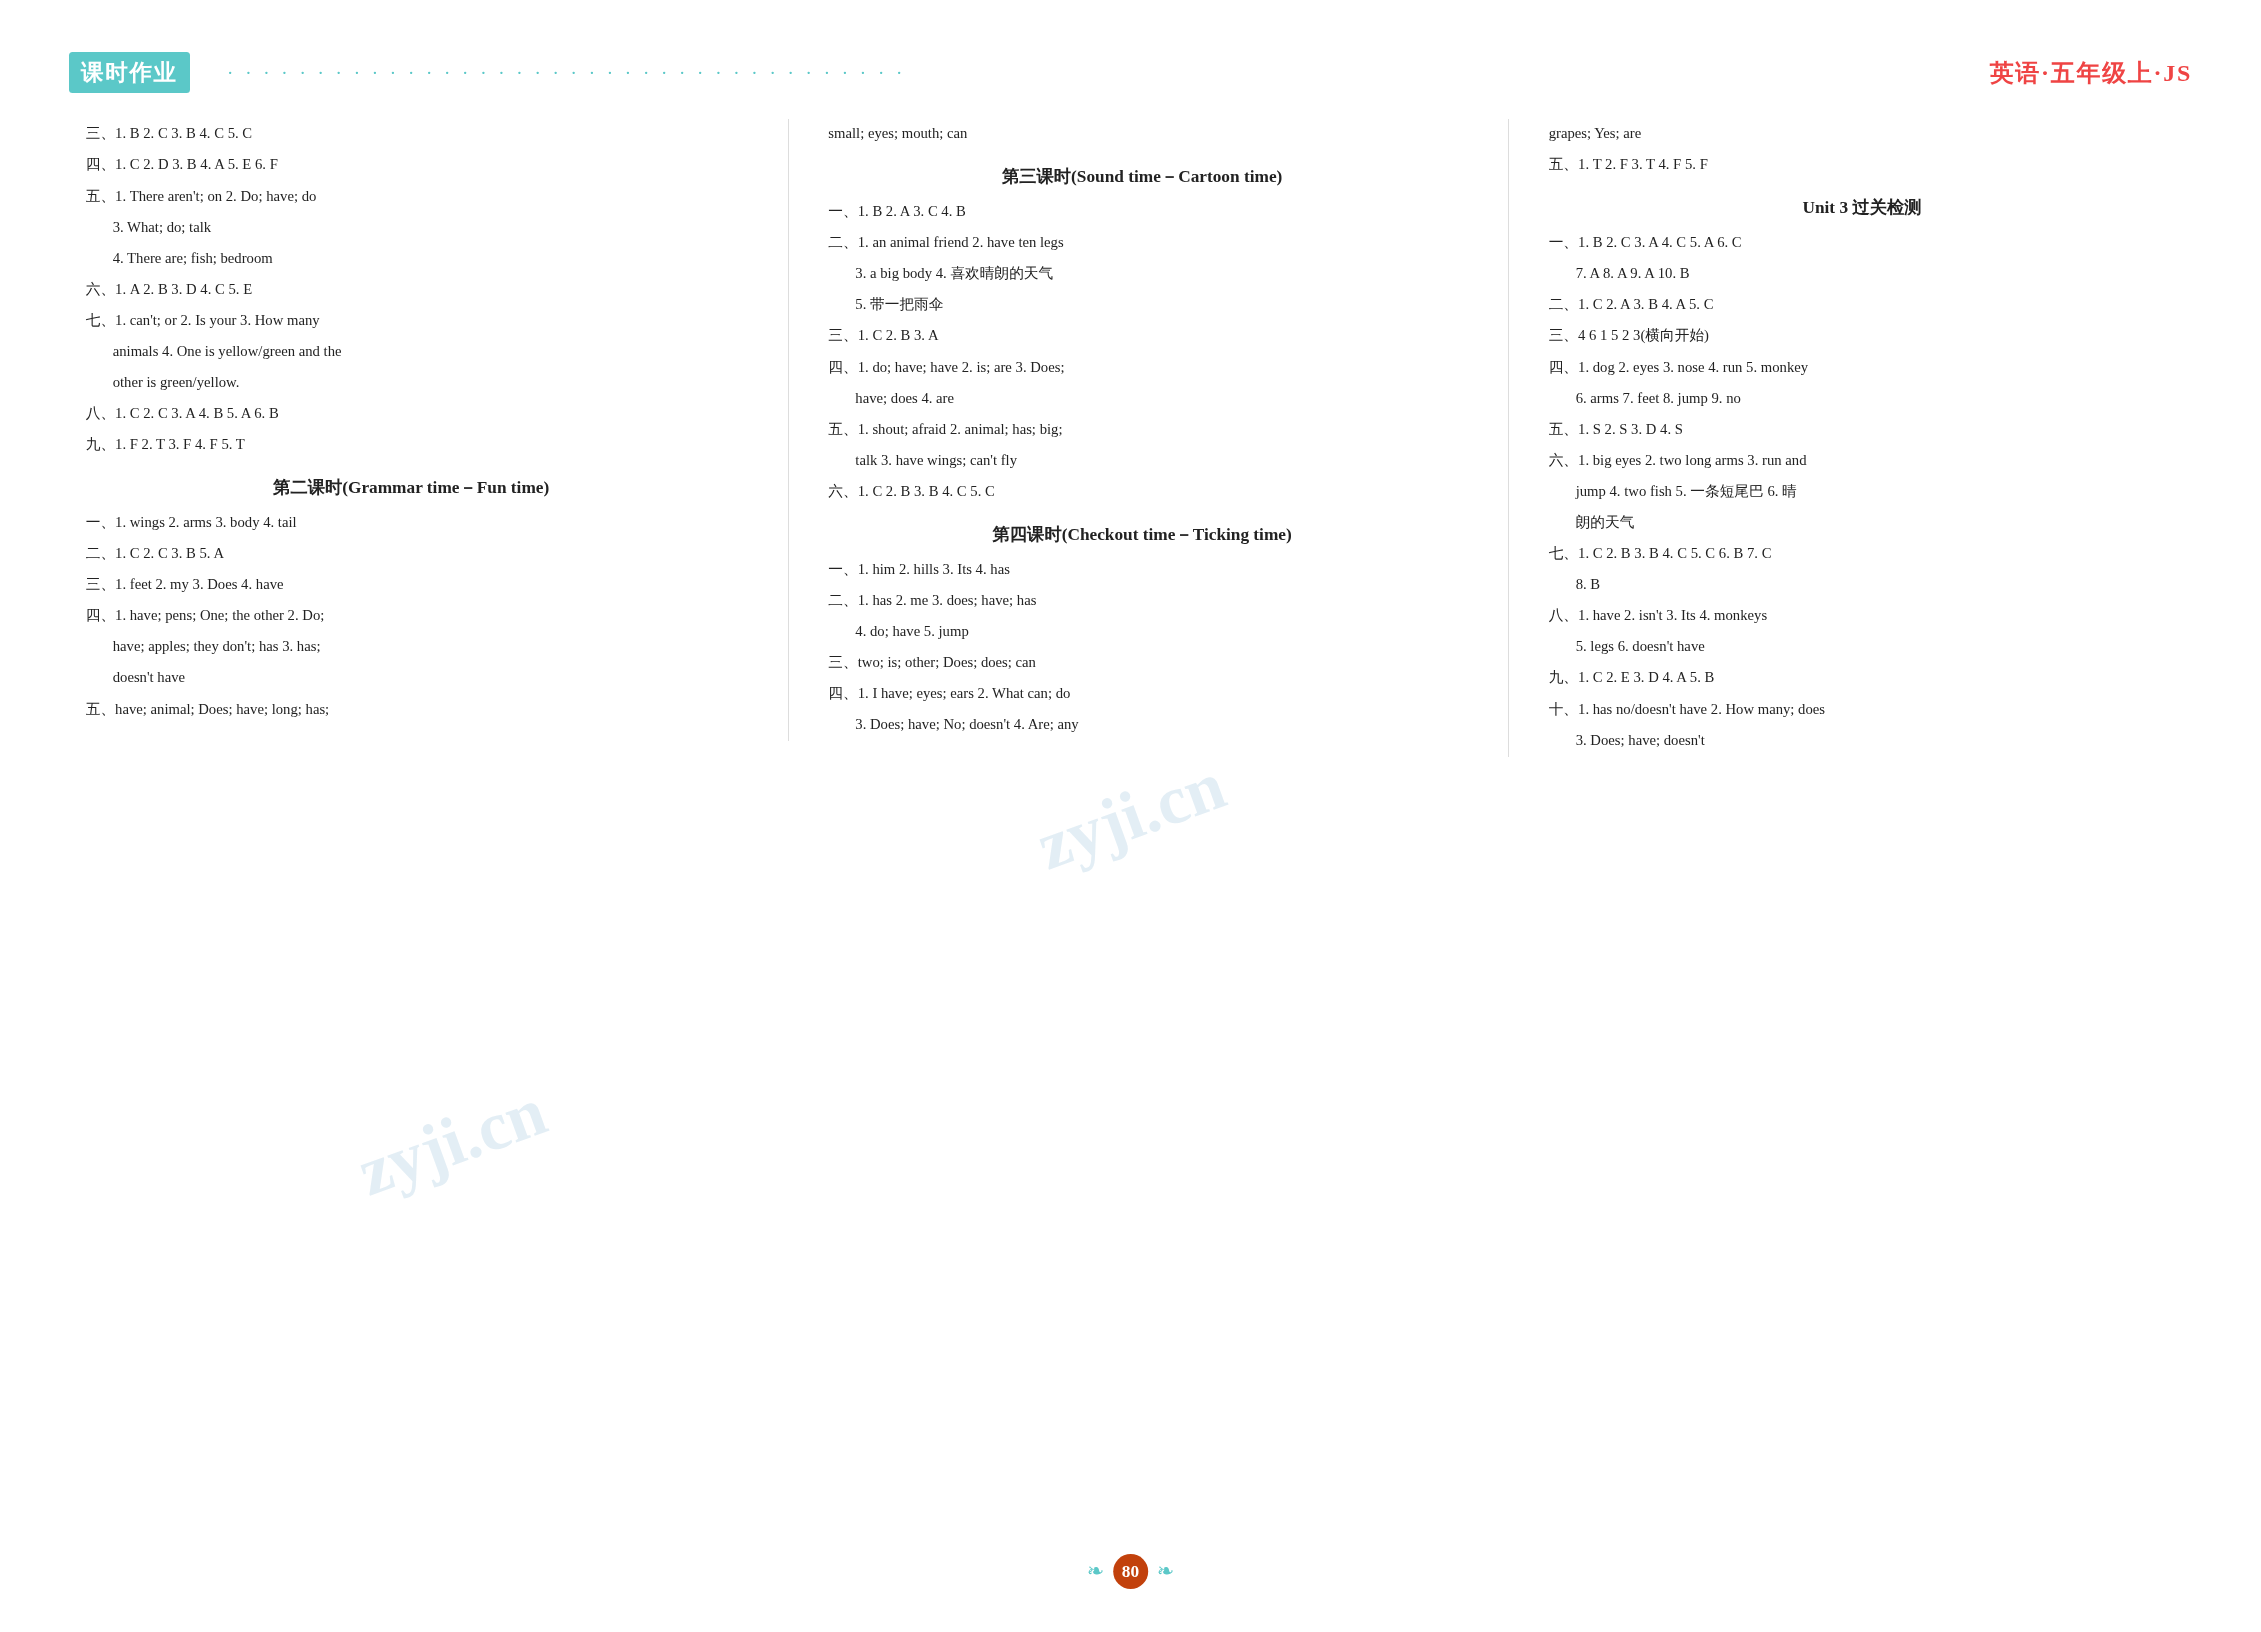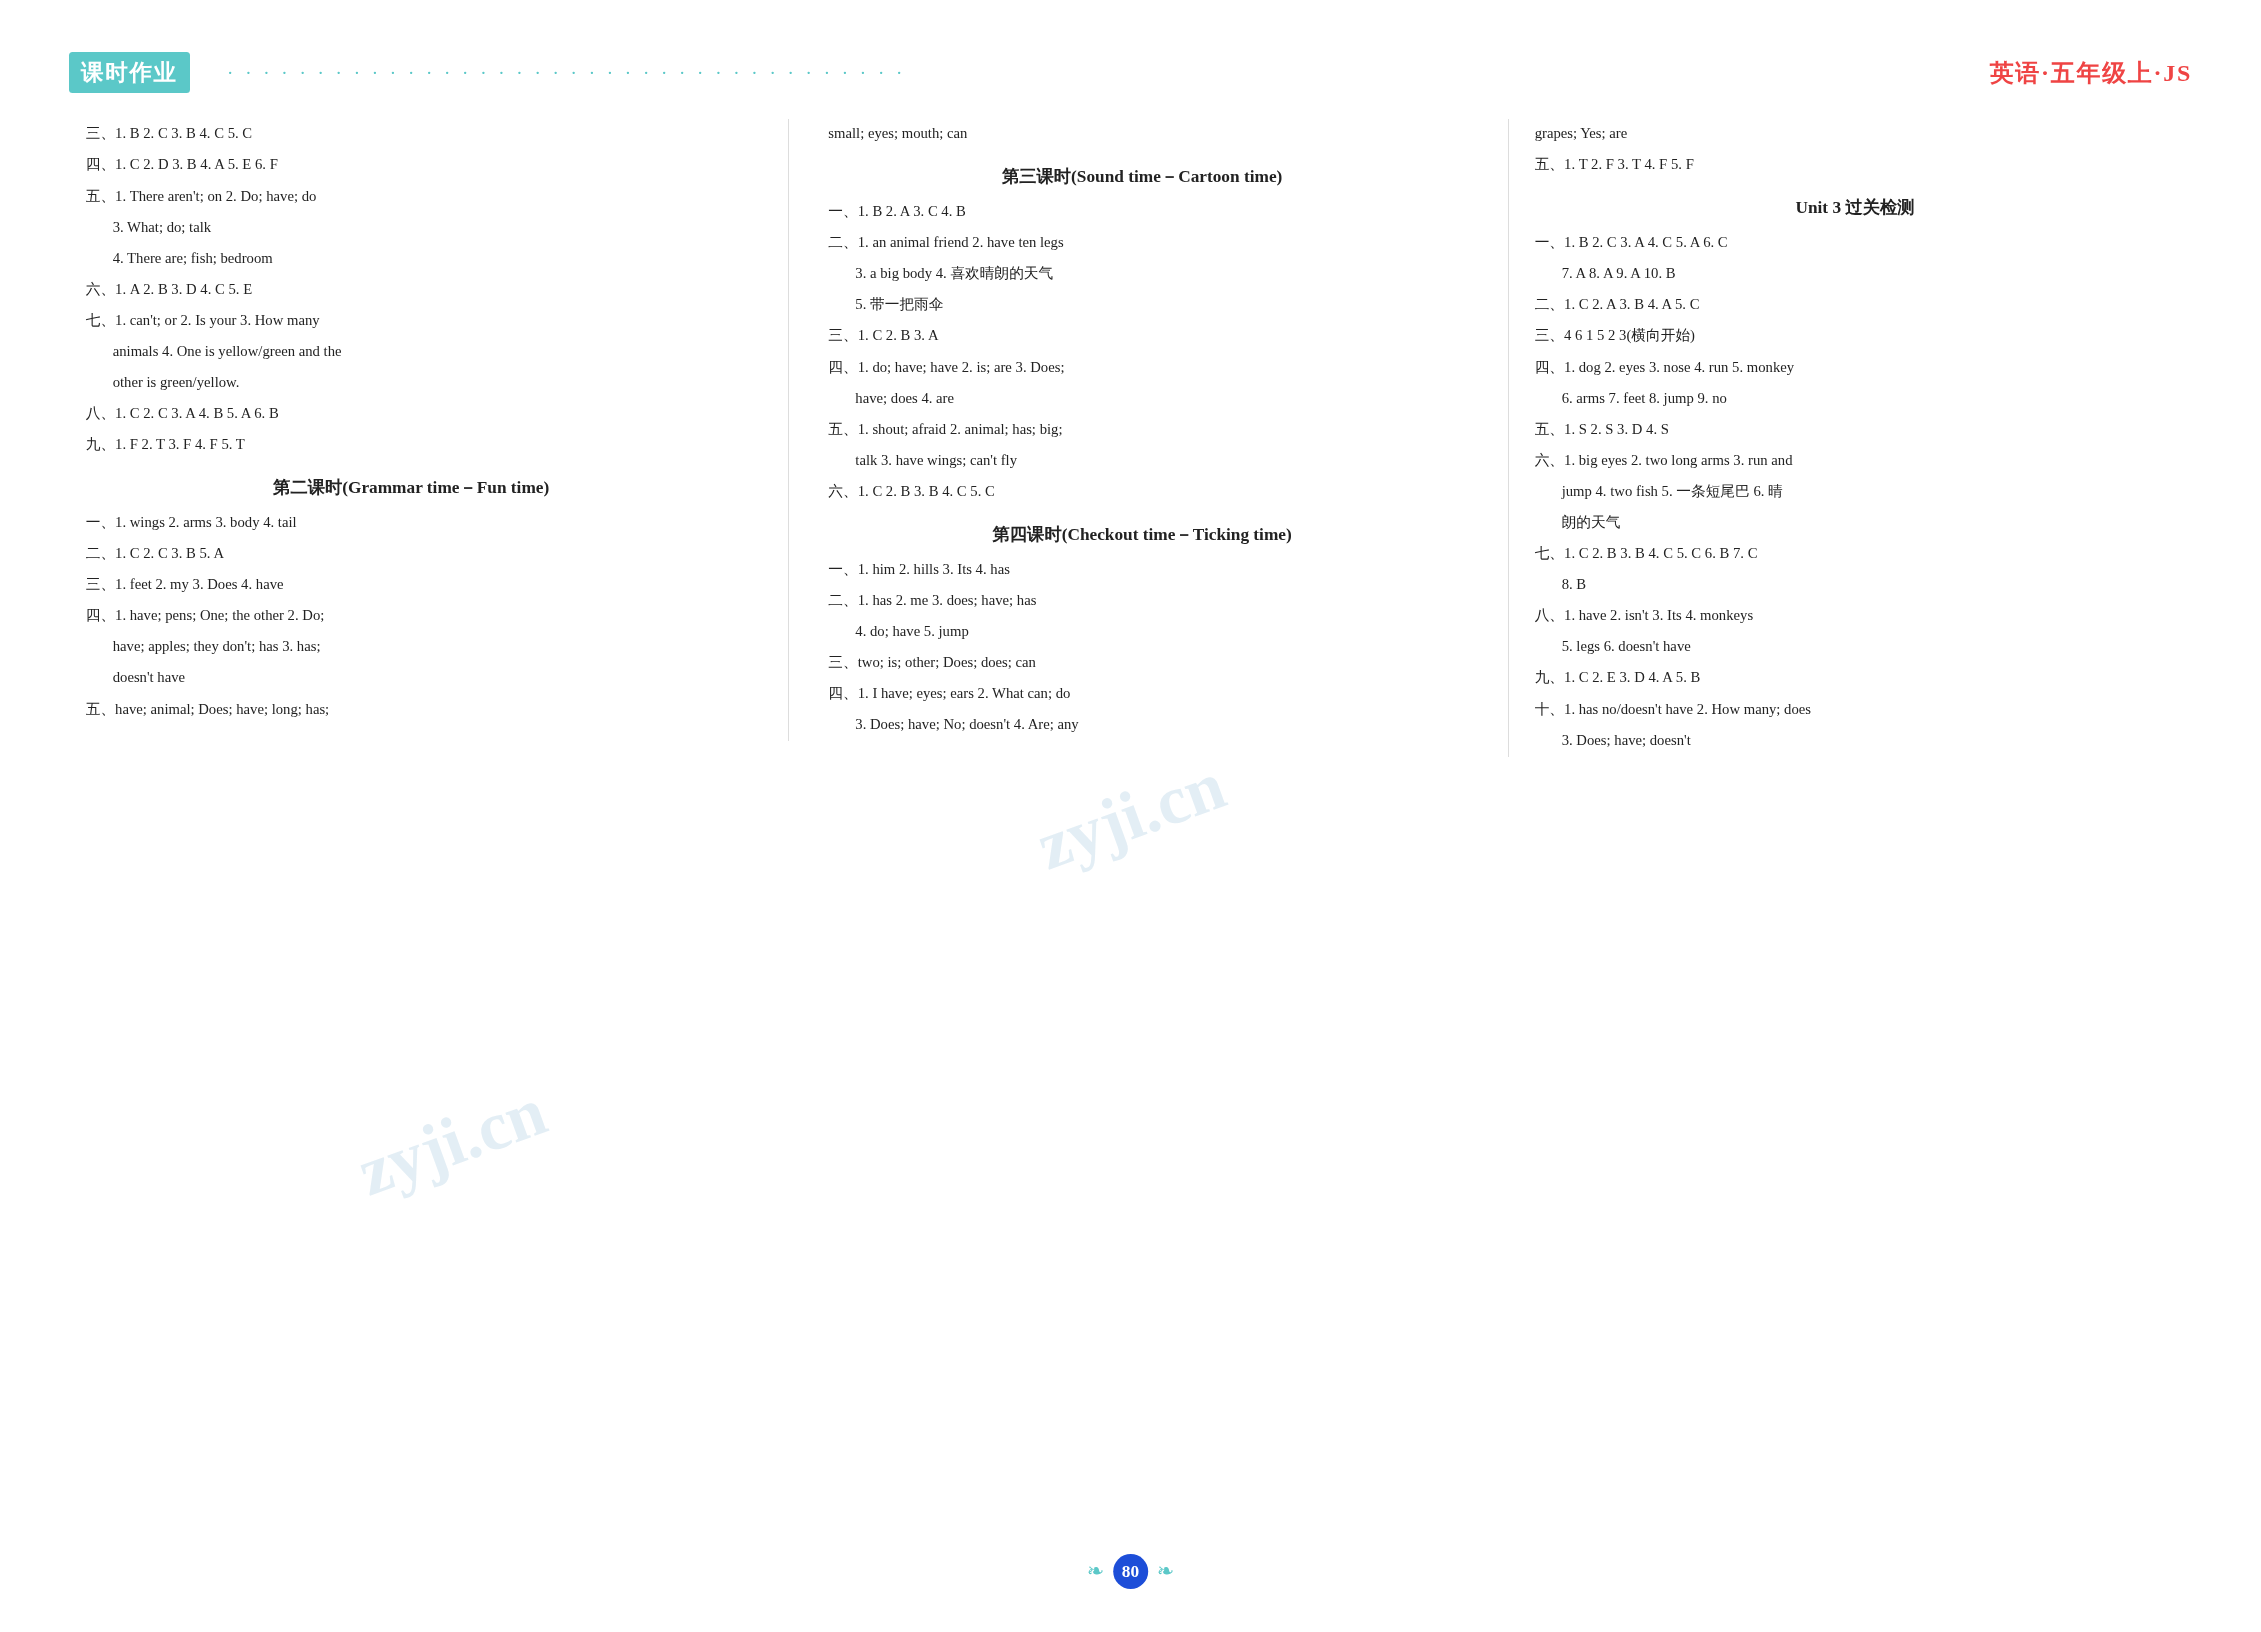--- a/index.html
+++ b/index.html
@@ -127,21 +127,21 @@
       bottom: 43px;
       left: 50%;
       transform: translateX(-50%);
       font-size: 17.3px;
       display: flex;
       align-items: center;
       gap: 8.7px;
     }
 
     .page-num-circle {
-      background: #1d4ed8;
+      background: #c2410c;
       color: #fff;
       border-radius: 50%;
       width: 35px;
       height: 35px;
       display: flex;
       align-items: center;
       justify-content: center;
       font-size: 17.3px;
       font-weight: bold;
     }
@@ -211,21 +211,21 @@
         <div class="line">六、1. C  2. B  3. B  4. C  5. C</div>
         <div class="section-title">第四课时(Checkout time－Ticking time)</div>
         <div class="line">一、1. him  2. hills  3. Its  4. has</div>
         <div class="line">二、1. has  2. me  3. does; have; has</div>
         <div class="line-indent">4. do; have  5. jump</div>
         <div class="line">三、two; is; other; Does; does; can</div>
         <div class="line">四、1. I have; eyes; ears  2. What can; do</div>
         <div class="line-indent">3. Does; have; No; doesn't  4. Are; any</div>
       </div>
 
-    <div class="col col-divider" id="col3-container" style="padding-left:18px;">
+    <div class="col col-divider" id="col3-container" style="padding-left:32px;">
         <div class="line">grapes; Yes; are</div>
         <div class="line">五、1. T  2. F  3. T  4. F  5. F</div>
         <div class="section-title">Unit 3 过关检测</div>
         <div class="line">一、1. B  2. C  3. A  4. C  5. A  6. C</div>
         <div class="line-indent">7. A  8. A  9. A  10. B</div>
         <div class="line">二、1. C  2. A  3. B  4. A  5. C</div>
         <div class="line">三、4  6  1  5  2  3(横向开始)</div>
         <div class="line">四、1. dog  2. eyes  3. nose  4. run  5. monkey</div>
         <div class="line-indent">6. arms  7. feet  8. jump  9. no</div>
         <div class="line">五、1. S  2. S  3. D  4. S</div>

